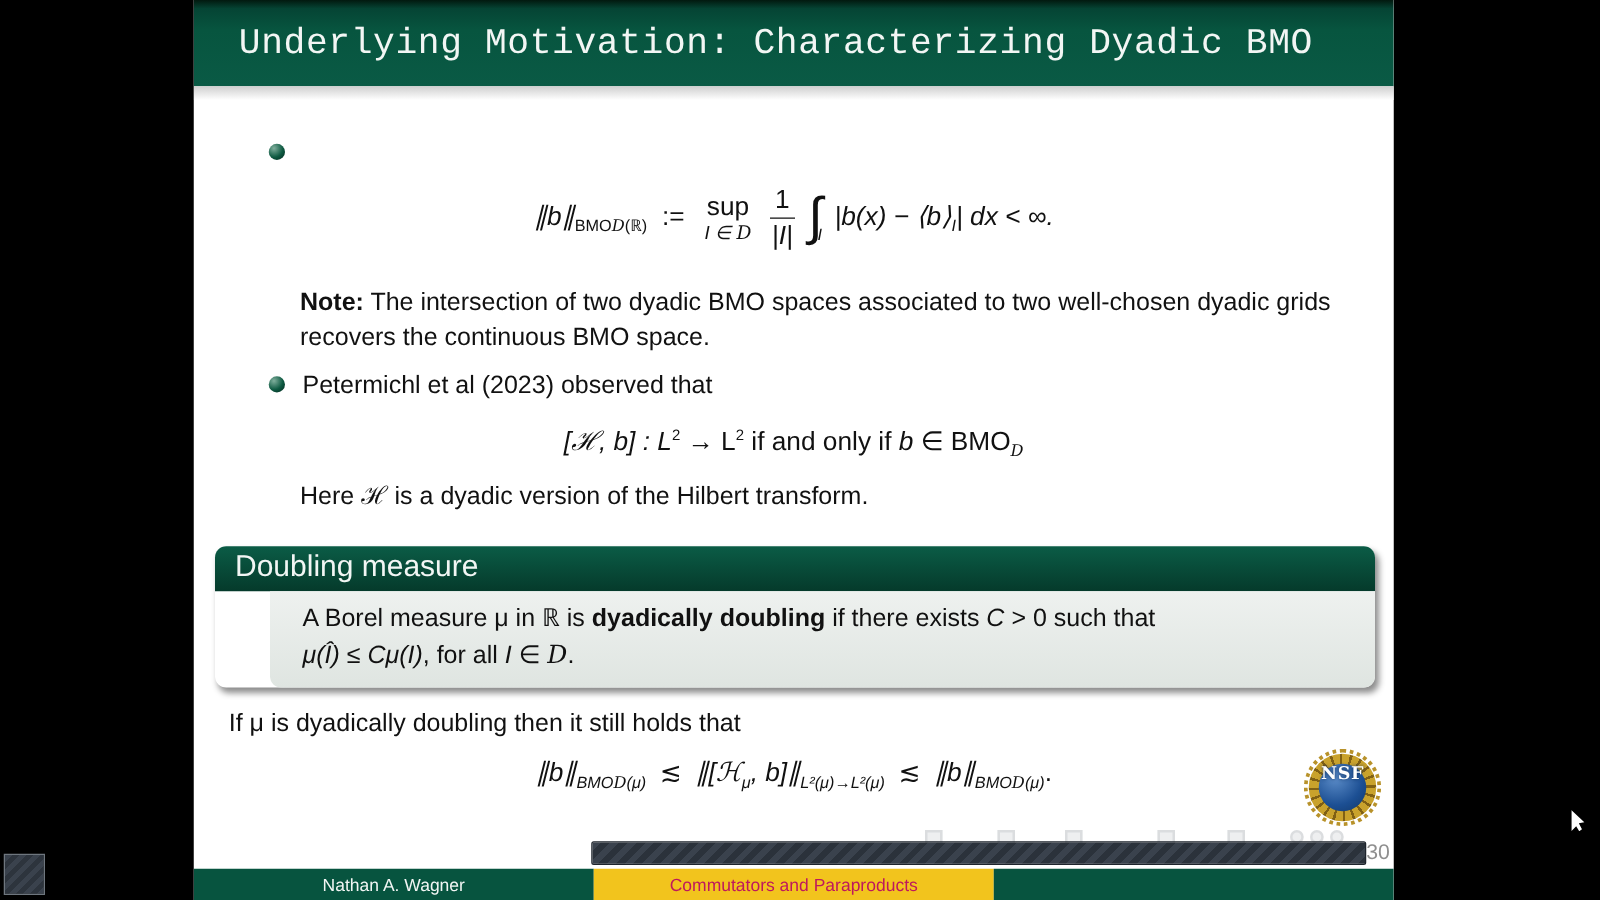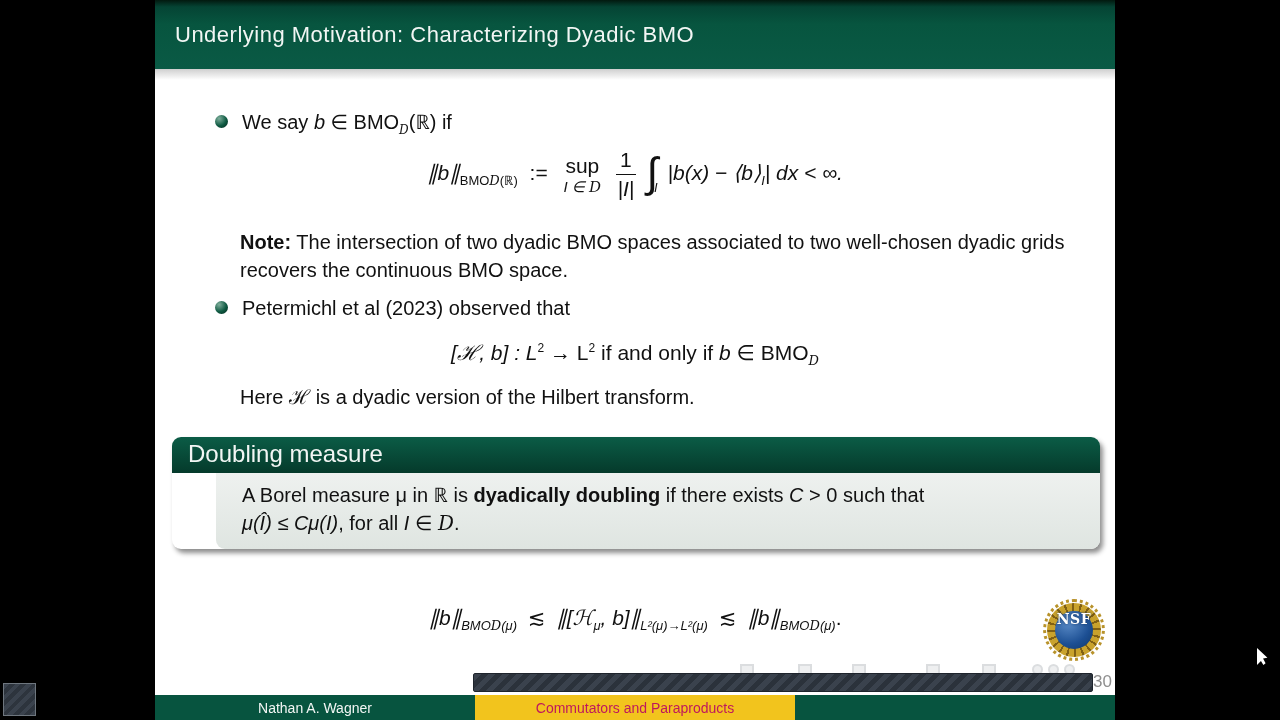--- a/index.html
+++ b/index.html
@@ -7,22 +7,22 @@
               font-family:"Liberation Sans", sans-serif; }
   .stage { position:relative; width:1280px; height:720px; background:#000; }
 
   
   .slide { position:absolute; left:155px; top:0; width:960px; height:720px;
            background:#fff; overflow:hidden; }
 
   .frametitle { position:absolute; left:0; top:0; width:100%; height:69px;
                 background:linear-gradient(#02190f 0%, #054434 10%, #07553F 35%, #0A5A45 100%);
                 display:flex; align-items:center; }
-  .frametitle-text { color:#f2f6f4; font-size:22px; font-weight:400; letter-spacing:.5px;
-                     padding-left:20px; white-space:nowrap; }
+  .frametitle-text { color:#f2f6f4; font-size:29px; font-weight:400; letter-spacing:.5px;
+                     padding-left:36px; white-space:nowrap;font-family:Liberation Mono, monospace; }
   .frametitle-shadow { position:absolute; left:0; top:69px; width:100%; height:11px;
                        background:linear-gradient(#cfcfcf, #ffffff); }
 
   
   .txt { font-size:20px; color:#111; line-height:28px; }
   .it  { font-style:italic; }
   .cal { font-family:"DejaVu Serif", serif; font-style:italic; }
   .b   { font-weight:bold; }
   sub  { font-size:12px; }
   sup  { font-size:12px; }
@@ -101,21 +101,20 @@
   <div class="slide">
 
     <div class="frametitle">
       <div class="frametitle-text">Underlying Motivation: Characterizing Dyadic BMO</div>
     </div>
     <div class="frametitle-shadow"></div>
 
     <div class="sec" style="left:60px; top:108px; right:30px;">
       <div class="bullet-row">
         <span class="ball"></span>
-        <span class="txt"><span>We say </span><span class="it">b</span><span> ∈ BMO</span><sub><span class="cal">D</span></sub><span>(ℝ)</span><span> if</span></span>
       </div>
     </div>
 
     <div class="sec center" style="top:148px; left:0;">
       <span class="mathline">
         <span class="it">∥b∥</span><sub><span>BMO</span><span class="cal">D</span><span>(ℝ)</span></sub>
         <span style="margin:0 6px;">:=</span>
         <span class="supop">
           <span>sup</span>
           <span class="under"><span class="it">I ∈ </span><span class="cal">D</span></span>
@@ -153,20 +152,21 @@
     <div class="block">
       <div class="block-title">
         <span class="block-title-text">Doubling measure</span>
       </div>
       <div class="block-body txt">
         <span>A Borel measure μ in ℝ is </span><span class="b">dyadically doubling</span><span> if there exists </span><span class="it">C</span><span> &gt; 0 such that</span><br>
         <span class="it">μ(Î) ≤ Cμ(I)</span><span>, for all </span><span class="it">I</span><span> ∈ </span><span class="cal">D</span><span>.</span>
       </div>
     </div>
 
+    <div class="sec txt" style="left:28px; top:565px; right:40px;">If μ is dyadically doubling then it still holds that</div>
 
     <div class="sec center" style="top:606px; left:0;">
       <span class="mathline">
         <span class="it">∥b∥</span><sub><span class="it">BMO</span><span class="cal">D</span><span class="it">(μ)</span></sub>
         <span style="margin:0 5px;">≲</span>
         <span class="it">∥[ℋ</span><sub><span class="it">μ</span></sub><span class="it">, b]∥</span><sub><span class="it">L²(μ)→L²(μ)</span></sub>
         <span style="margin:0 5px;">≲</span>
         <span class="it">∥b∥</span><sub><span class="it">BMO</span><span class="cal">D</span><span class="it">(μ)</span></sub><span>.</span>
       </span>
     </div>

